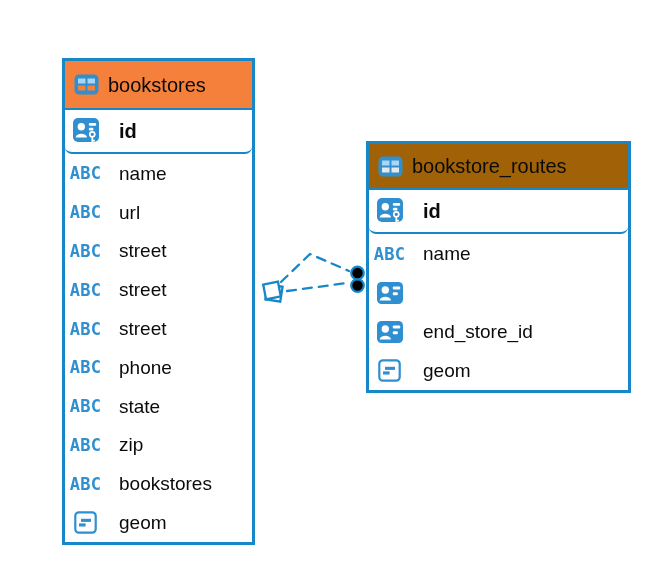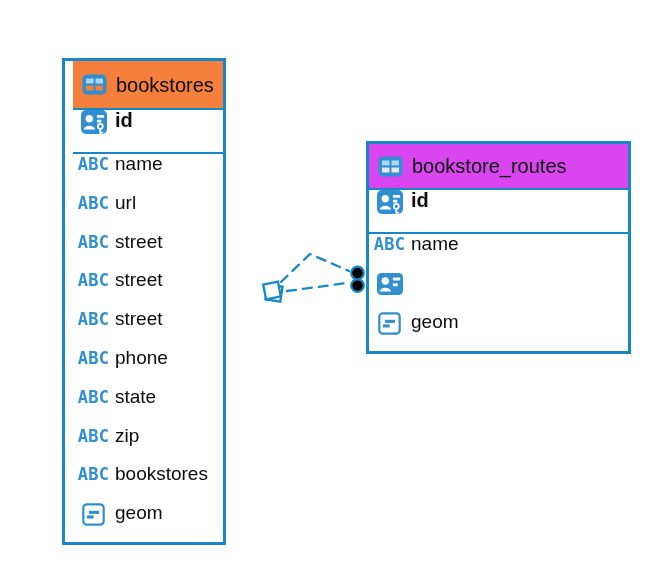--- a/index.html
+++ b/index.html
@@ -11,22 +11,22 @@
   .db-table{
     position:absolute;background:#ffffff;border:3px solid var(--blue,#1787C8);
     box-sizing:border-box;z-index:2;
   }
   .tbl-header{
     display:flex;align-items:center;gap:8px;padding:0 8px;
     border-bottom:2px solid var(--blue,#1787C8);
     font-size:20px;color:#0b0b0b;white-space:nowrap;
   }
   .row{
-    display:flex;align-items:flex-start;gap:8px;padding:0 7px;
-    font-size:19px;color:#0b0b0b;white-space:nowrap;
+    display:flex;align-items:center;gap:20px;padding:0 7px;
+    font-size:19px;color:#0b0b0b;white-space:nowrap;border-radius:7px;
   }
   .row.id-row{
     font-weight:bold;font-size:20px;
     border-bottom:2px solid var(--blue,#1787C8);
   }
   .icon-box{
     flex:0 0 27px;width:27px;display:inline-flex;
     align-items:center;justify-content:center;
   }
   .abc{
@@ -46,21 +46,21 @@
       <g>
      <rect x="266.5" y="285.5" width="15" height="15" fill="#fff" stroke="#1787C8" stroke-width="2.3" transform="rotate(9 274 293)"></rect>
      <rect x="264.5" y="283" width="15" height="15" fill="#fff" stroke="#1787C8" stroke-width="2.3" transform="rotate(-11 272 290.5)"></rect>
    </g>
    <g>
      <circle cx="357.5" cy="285.5" r="6.3" fill="#000000" stroke="#1787C8" stroke-width="2.2"></circle>
      <circle cx="357.5" cy="273" r="6.3" fill="#000000" stroke="#1787C8" stroke-width="2.2"></circle>
    </g>
     </svg>
   <div id="tables-root">
-      <div class="db-table" style="left: 62px; top: 58px; width: 164px; padding-left: 8px;">
+      <div class="db-table" style="left: 62px; top: 58px; width: 193px;">
         <div class="tbl-header" style="background: rgb(245, 128, 60); height: 47px;">
           <span class="icon-box">
   <svg width="25" height="21" viewBox="0 0 25 21">
     <rect x="0.5" y="0.5" width="24" height="20" rx="4.5" fill="#2F8FD0"></rect>
     <rect x="4" y="4.5" width="7.5" height="5" fill="#A9D6F2"></rect>
     <rect x="13.5" y="4.5" width="7.5" height="5" fill="#A9D6F2"></rect>
     <rect x="4" y="11.5" width="7.5" height="5" fill="#F5803C"></rect>
     <rect x="13.5" y="11.5" width="7.5" height="5" fill="#F5803C"></rect>
   </svg>
           </span>
@@ -121,21 +121,21 @@
   <svg width="23" height="23" viewBox="0 0 23 23">
     <rect x="1.3" y="1.3" width="20.4" height="20.4" rx="3.5" fill="#fff" stroke="#2F8FD0" stroke-width="2.2"></rect>
     <rect x="7" y="7.8" width="10" height="3.1" fill="#2F8FD0"></rect>
     <rect x="5" y="12.4" width="6.6" height="3.1" fill="#2F8FD0"></rect>
   </svg>
           </span>
           <span class="col-label">geom</span>
         </div>
       </div>
       <div class="db-table" style="left: 366px; top: 141px; width: 265px;">
-        <div class="tbl-header" style="background: #d946ef; height: 44px;">
+        <div class="tbl-header" style="background: #a16207; height: 44px;">
           <span class="icon-box">
   <svg width="25" height="21" viewBox="0 0 25 21">
     <rect x="0.5" y="0.5" width="24" height="20" rx="4.5" fill="#2F8FD0"></rect>
     <rect x="4" y="4.5" width="7.5" height="5" fill="#A9D6F2"></rect>
     <rect x="13.5" y="4.5" width="7.5" height="5" fill="#A9D6F2"></rect>
     <rect x="4" y="11.5" width="7.5" height="5" fill="#E8E8E8"></rect>
     <rect x="13.5" y="11.5" width="7.5" height="5" fill="#E8E8E8"></rect>
   </svg>
           </span>
           <span class="tbl-title">bookstore_routes</span>
@@ -164,20 +164,32 @@
       <rect x="0" y="0" width="26" height="22" rx="4.5" fill="#2F8FD0"></rect>
       <circle cx="8.3" cy="8" r="3.7" fill="#fff"></circle>
       <path d="M2.6,18.4 C3.4,13.6 13.3,13.6 14.1,18.4 Z" fill="#fff"></path>
       <rect x="15.8" y="4.6" width="7.4" height="3" rx="1" fill="#fff"></rect>
       <rect x="15.8" y="10.2" width="5" height="3" rx="1" fill="#fff"></rect>
     </svg>
           </span>
         </div>
         <div class="row" style="height: 39px;">
           <span class="icon-box">
+    <svg width="26" height="22" viewBox="0 0 26 22">
+      <rect x="0" y="0" width="26" height="22" rx="4.5" fill="#2F8FD0"></rect>
+      <circle cx="8.3" cy="8" r="3.7" fill="#fff"></circle>
+      <path d="M2.6,18.4 C3.4,13.6 13.3,13.6 14.1,18.4 Z" fill="#fff"></path>
+      <rect x="15.8" y="4.6" width="7.4" height="3" rx="1" fill="#fff"></rect>
+      <rect x="15.8" y="10.2" width="5" height="3" rx="1" fill="#fff"></rect>
+    </svg>
+          </span>
+          <span class="col-label">end_store_id</span>
+        </div>
+        <div class="row" style="height: 39px;">
+          <span class="icon-box">
   <svg width="23" height="23" viewBox="0 0 23 23">
     <rect x="1.3" y="1.3" width="20.4" height="20.4" rx="3.5" fill="#fff" stroke="#2F8FD0" stroke-width="2.2"></rect>
     <rect x="7" y="7.8" width="10" height="3.1" fill="#2F8FD0"></rect>
     <rect x="5" y="12.4" width="6.6" height="3.1" fill="#2F8FD0"></rect>
   </svg>
           </span>
           <span class="col-label">geom</span>
         </div>
       </div>
     </div>

